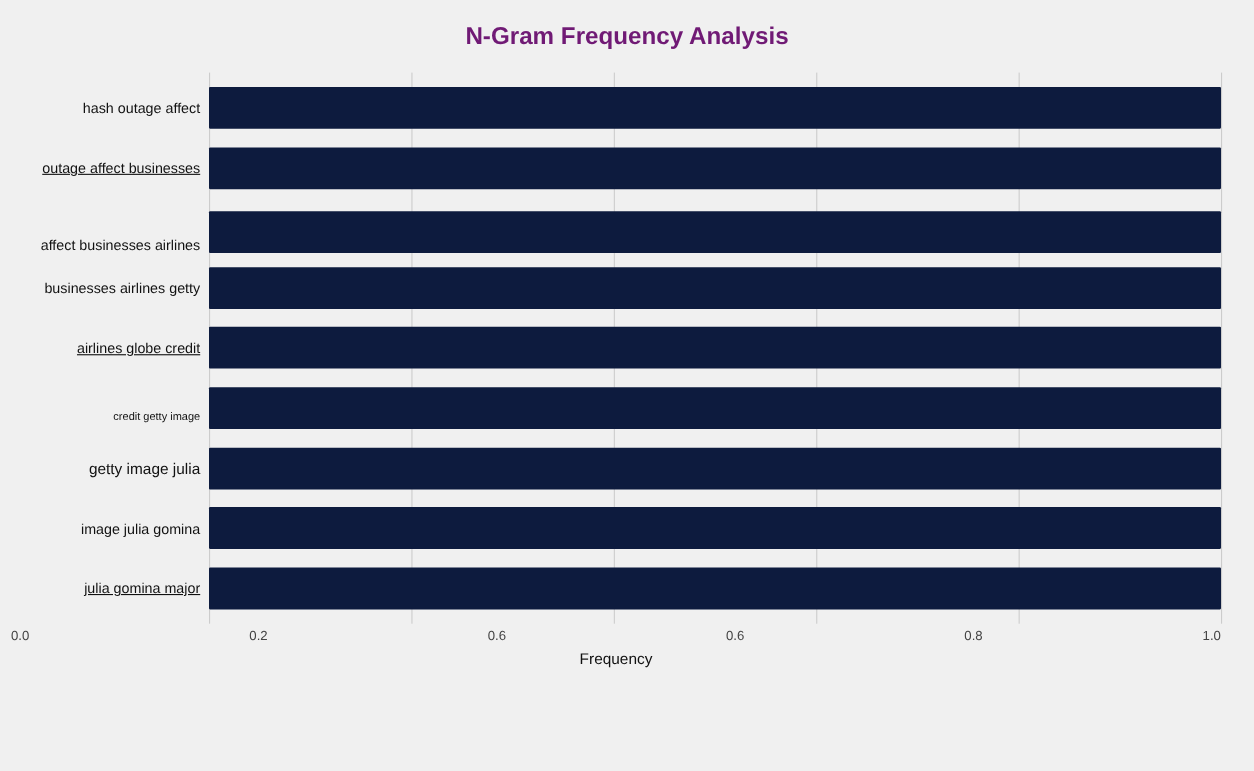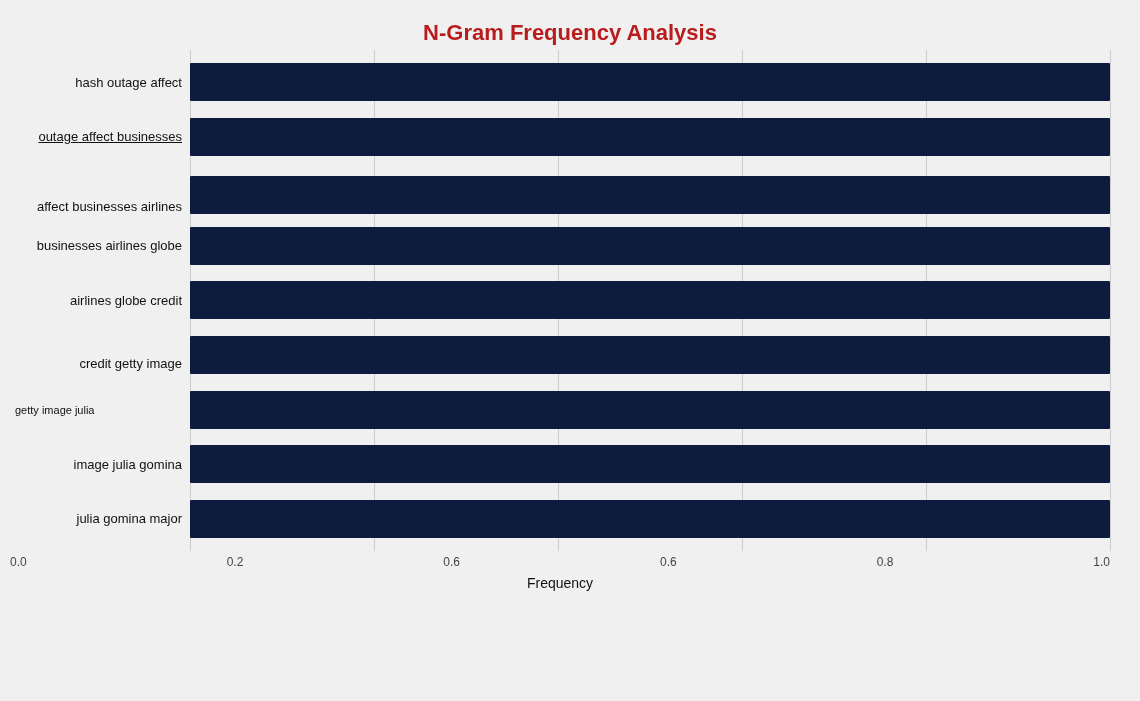--- a/index.html
+++ b/index.html
@@ -16,22 +16,22 @@
       background: #f0f0f0;
       width: 1140px;
       height: 701px;
       position: relative;
       padding: 20px 10px 80px 10px;
     }
     .chart-title {
       text-align: center;
       font-size: 22px;
       font-weight: bold;
-      color: #b91c1c;
-      margin-bottom: 4px;
+      color: #701a75;
+      margin-bottom: 20px;
     }
     .chart-area {
       display: flex;
       flex-direction: column;
       width: 100%;
       height: calc(100% - 60px);
       position: relative;
     }
   </style>
 </head>
@@ -65,41 +65,41 @@
             </div>
             <div style="display: flex; align-items: center; height: 45px; position: relative;">
               <div style="position: absolute; right: 100%; width: 175px; text-align: right; font-size: 13px; color: rgb(17, 17, 17); white-space: nowrap; padding-right: 8px; text-decoration: underline;">outage affect businesses</div>
               <div style="height: 38px; width: 100%; background: rgb(13, 27, 62); border-radius: 1px;"></div>
             </div>
             <div style="display: flex; align-items: flex-end; height: 45px; position: relative;">
               <div style="position: absolute; right: 100%; width: 175px; text-align: right; font-size: 13px; color: rgb(17, 17, 17); white-space: nowrap; padding-right: 8px;">affect businesses airlines</div>
               <div style="height: 38px; width: 100%; background: rgb(13, 27, 62); border-radius: 1px;"></div>
             </div>
             <div style="display: flex; align-items: center; height: 45px; position: relative;">
-              <div style="position: absolute; right: 100%; width: 175px; text-align: right; font-size: 13px; color: rgb(17, 17, 17); white-space: nowrap; padding-right: 8px;">businesses airlines globe</div>
+              <div style="position: absolute; right: 100%; width: 175px; text-align: right; font-size: 13px; color: rgb(17, 17, 17); white-space: nowrap; padding-right: 8px;">businesses airlines getty</div>
               <div style="height: 38px; width: 100%; background: rgb(13, 27, 62); border-radius: 1px;"></div>
             </div>
             <div style="display: flex; align-items: center; height: 45px; position: relative;">
-              <div style="position: absolute; right: 100%; width: 175px; text-align: right; font-size: 13px; color: rgb(17, 17, 17); white-space: nowrap; padding-right: 8px;">airlines globe credit</div>
+              <div style="position: absolute; right: 100%; width: 175px; text-align: right; font-size: 13px; color: rgb(17, 17, 17); white-space: nowrap; padding-right: 8px; text-decoration: underline;">airlines globe credit</div>
               <div style="height: 38px; width: 100%; background: rgb(13, 27, 62); border-radius: 1px;"></div>
             </div>
             <div style="display: flex; align-items: center; height: 45px; position: relative;">
-              <div style="position: absolute; right: 100%; width: 175px; text-align: right; font-size: 13px; color: rgb(17, 17, 17); white-space: nowrap; padding-right: 8px; margin-top: 16px;">credit getty image</div>
+              <div style="position: absolute; right: 100%; width: 175px; text-align: right; font-size: 10px; color: rgb(17, 17, 17); white-space: nowrap; padding-right: 8px; margin-top: 16px;">credit getty image</div>
               <div style="height: 38px; width: 100%; background: rgb(13, 27, 62); border-radius: 1px;"></div>
             </div>
             <div style="display: flex; align-items: center; height: 45px; position: relative;">
-              <div style="position: absolute; right: 100%; width: 175px; text-align: left; font-size: 11px; color: rgb(17, 17, 17); white-space: nowrap; padding-right: 24px;">getty image julia</div>
+              <div style="position: absolute; right: 100%; width: 175px; text-align: right; font-size: 14px; color: rgb(17, 17, 17); white-space: nowrap; padding-right: 8px;">getty image julia</div>
               <div style="height: 38px; width: 100%; background: rgb(13, 27, 62); border-radius: 1px;"></div>
             </div>
             <div style="display: flex; align-items: center; height: 45px; position: relative;">
               <div style="position: absolute; right: 100%; width: 175px; text-align: right; font-size: 13px; color: rgb(17, 17, 17); white-space: nowrap; padding-right: 8px;">image julia gomina</div>
               <div style="height: 38px; width: 100%; background: rgb(13, 27, 62); border-radius: 1px;"></div>
             </div>
             <div style="display: flex; align-items: center; height: 45px; position: relative;">
-              <div style="position: absolute; right: 100%; width: 175px; text-align: right; font-size: 13px; color: rgb(17, 17, 17); white-space: nowrap; padding-right: 8px;">julia gomina major</div>
+              <div style="position: absolute; right: 100%; width: 175px; text-align: right; font-size: 13px; color: rgb(17, 17, 17); white-space: nowrap; padding-right: 8px; text-decoration: underline;">julia gomina major</div>
               <div style="height: 38px; width: 100%; background: rgb(13, 27, 62); border-radius: 1px;"></div>
             </div>
           </div>
       </div>
     </div>
 
     <div style="display:flex; flex-direction:column; margin-top:4px;">
       <div style="width:180px;"></div>
       <div style="flex:1; margin-right:20px;">
         <div style="display:flex; justify-content:space-between; font-size:12px; color:#444;">

